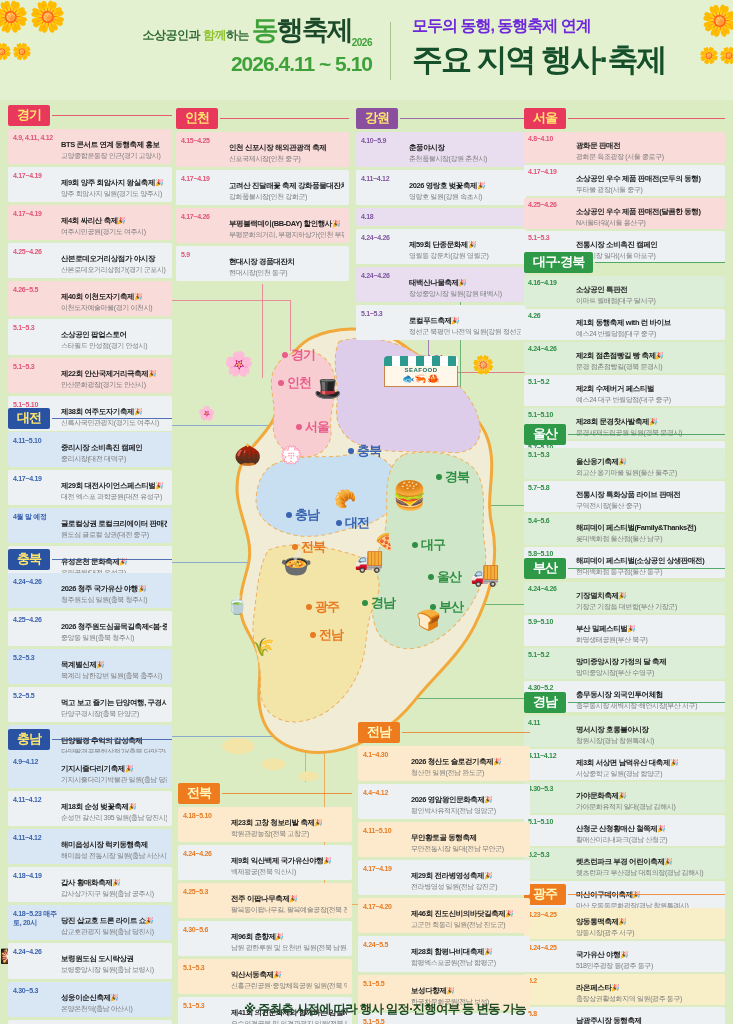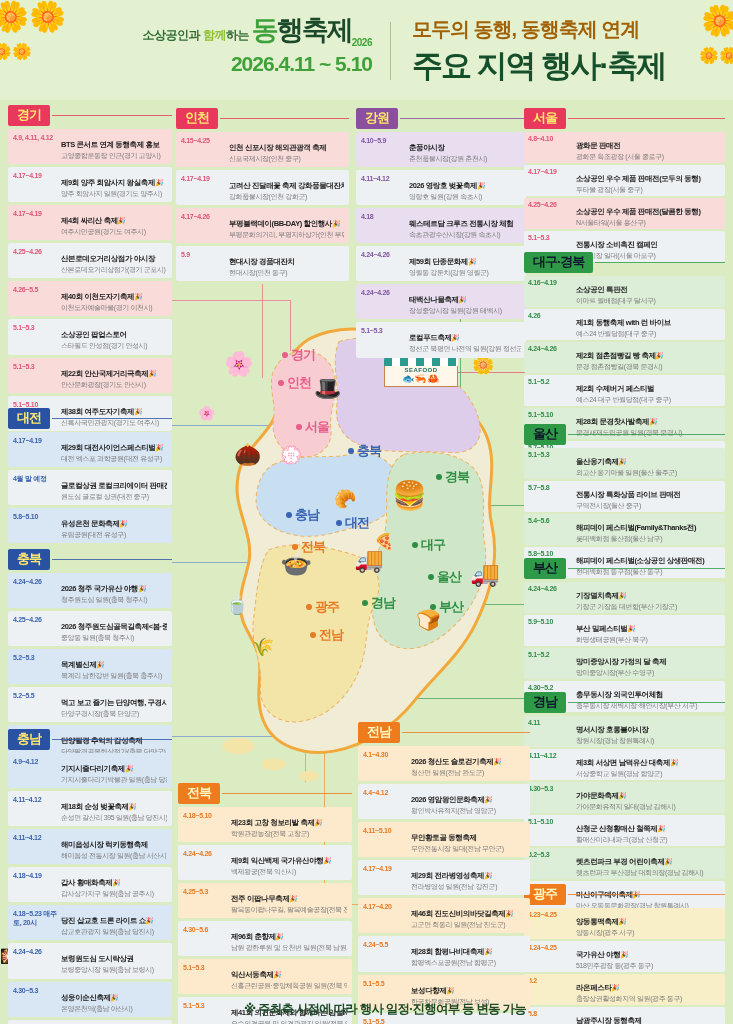--- a/index.html
+++ b/index.html
@@ -13,21 +13,21 @@
   .fc-small{font-size:16px}
   .brand{position:absolute;left:112px;top:12px;width:260px;text-align:right}
   .brand-line1{font-size:12px;font-weight:bold;color:#2f6b33;letter-spacing:-0.5px}
   .brand-line1 .hl{color:#8fc32e}
   .logo-main{font-size:27px;font-weight:bold;color:#1b4a2a;letter-spacing:-2px}
   .logo-main .dong{color:#3fa13a}
   .logo-year{font-size:10px;font-weight:bold;color:#3fa13a;vertical-align:bottom}
   .brand-dates{margin-top:4px;font-size:21px;font-weight:bold;color:#3fa13a;letter-spacing:-1px}
   .vline{position:absolute;left:390px;top:22px;width:1px;height:58px;background:#a9c28f}
   .titles{position:absolute;left:412px;top:16px;width:300px}
-  .subtitle{font-size:20px;font-weight:bold;color:#a16207;letter-spacing:-1px}
+  .subtitle{font-size:16px;font-weight:bold;color:#6d28d9;letter-spacing:-1px}
   .main-title{font-size:31px;font-weight:bold;color:#15502a;letter-spacing:-2px;margin-top:2px}
   
   .panel{position:absolute;z-index:3}
   .sec-head{display:flex;align-items:center;margin-bottom:3px}
   .sec-title{display:inline-block;padding:1px 9px 2px;font-size:13px;font-weight:bold;border-radius:2px;letter-spacing:-1px}
   .sec-rule{flex:1;height:1px;margin-left:2px;opacity:.8}
   .row{display:flex;gap:4px;background:#eef1f4;border-radius:2px;padding:2px 4px;margin-bottom:2px;align-items:flex-start}
   .date{flex:0 0 44px;font-size:7px;font-weight:bold;line-height:1.25;letter-spacing:-0.3px;padding-top:1px}
   .info{flex:1;min-width:0;overflow:hidden}
   .tline{white-space:nowrap}
@@ -43,21 +43,21 @@
   .theme-pink .row:nth-child(even){background:#f9dbd9}
   .theme-pink .date{color:#e25475}
   .theme-purple .sec-title{background:#8a4f9e;color:#ffe76e}
   .theme-purple .sec-rule{background:#8a4f9e}
   .theme-purple .row:nth-child(even){background:#e8def0}
   .theme-purple .date{color:#8057a0}
   .theme-blue .sec-title{background:#2a52a2;color:#ffe76e}
   .theme-blue .sec-rule{background:#2a52a2}
   .theme-blue .row:nth-child(even){background:#d9e6f4}
   .theme-blue .date{color:#3a63b0}
-  .theme-green .sec-title{background:#2e9a47;color:#0f172a}
+  .theme-green .sec-title{background:#2e9a47;color:#ffffff}
   .theme-green .sec-rule{background:#2e9a47}
   .theme-green .row:nth-child(even){background:#dcedd8}
   .theme-green .date{color:#2f8f45}
   .theme-orange .sec-title{background:#ee7c1e;color:#fdf7c0}
   .theme-orange .sec-rule{background:#ee7c1e}
   .theme-orange .row:nth-child(even){background:#fdeacc}
   .theme-orange .date{color:#e87a22}
   .theme-yellow .sec-title{background:#ee7c1e;color:#fdf7c0}
   .theme-yellow .sec-rule{background:#ee7c1e}
   .theme-yellow .row:nth-child(even){background:#f8efc9}
@@ -188,21 +188,20 @@
         <div class="row">
           <span class="date">4.10~5.9</span>
           <span class="info"><span class="tline"><span class="title">춘풍야시장</span></span><span class="venue">춘천풍물시장(강원 춘천시)</span></span>
         </div>
         <div class="row">
           <span class="date">4.11~4.12</span>
           <span class="info"><span class="tline"><span class="title">2026 영랑호 벚꽃축제</span><span class="pop">🎉</span></span><span class="venue">영랑호 일원(강원 속초시)</span></span>
         </div>
         <div class="row">
           <span class="date">4.18</span>
-          <span class="info"><span class="tline"><span class="title">웨스테르담 크루즈 전통시장 체험</span></span><span class="venue">속초관광수산시장(강원 속초시)</span></span>
         </div>
         <div class="row">
           <span class="date">4.24~4.26</span>
           <span class="info"><span class="tline"><span class="title">제59회 단종문화제</span><span class="pop">🎉</span></span><span class="venue">영월동 강둔치(강원 영월군)</span></span>
         </div>
         <div class="row">
           <span class="date">4.24~4.26</span>
           <span class="info"><span class="tline"><span class="title">태백산나물축제</span><span class="pop">🎉</span></span><span class="venue">장성중앙시장 일원(강원 태백시)</span></span>
         </div>
         <div class="row">
@@ -355,20 +354,24 @@
         </div>
         <div class="row">
           <span class="date">5.8</span>
           <span class="info"><span class="tline"><span class="title">남광주시장 동행축제</span></span></span>
         </div>
       </section>
       <section class="panel theme-blue sec-daejeon">
         <div class="sec-head">
           <span class="sec-title">대전</span>
           <span class="sec-rule"></span>
+        </div>
+        <div class="row">
+          <span class="date">4.11~5.10</span>
+          <span class="info"><span class="tline"><span class="title">중리시장 소비촉진 캠페인</span></span><span class="venue">중리시장(대전 대덕구)</span></span>
         </div>
         <div class="row">
           <span class="date">4.17~4.19</span>
           <span class="info"><span class="tline"><span class="title">제29회 대전사이언스페스티벌</span><span class="pop">🎉</span></span><span class="venue">대전 엑스포 과학공원(대전 유성구)</span></span>
         </div>
         <div class="row">
           <span class="date">4월 말 예정</span>
           <span class="info"><span class="tline"><span class="title">글로컬상권 로컬크리에이터 판매전</span></span><span class="venue">원도심 글로컬 상권(대전 중구)</span></span>
         </div>
         <div class="row">

